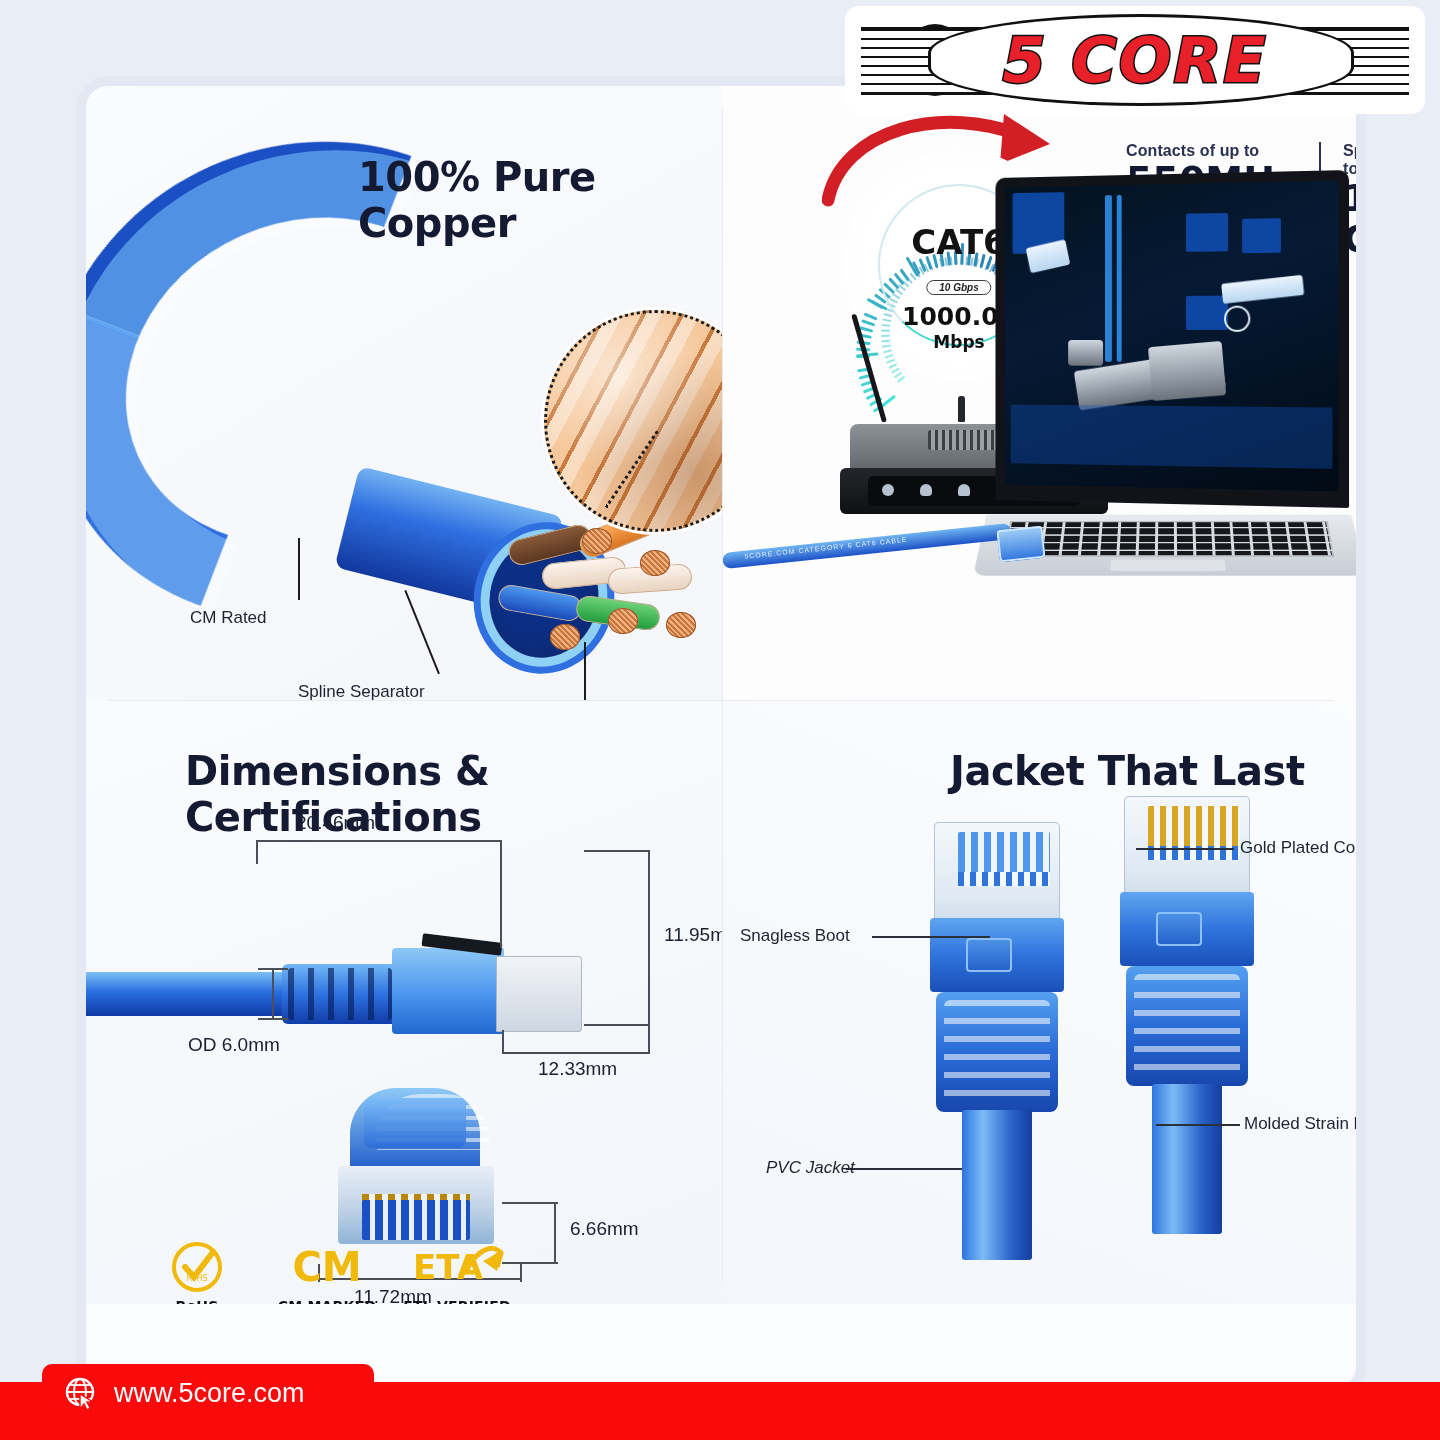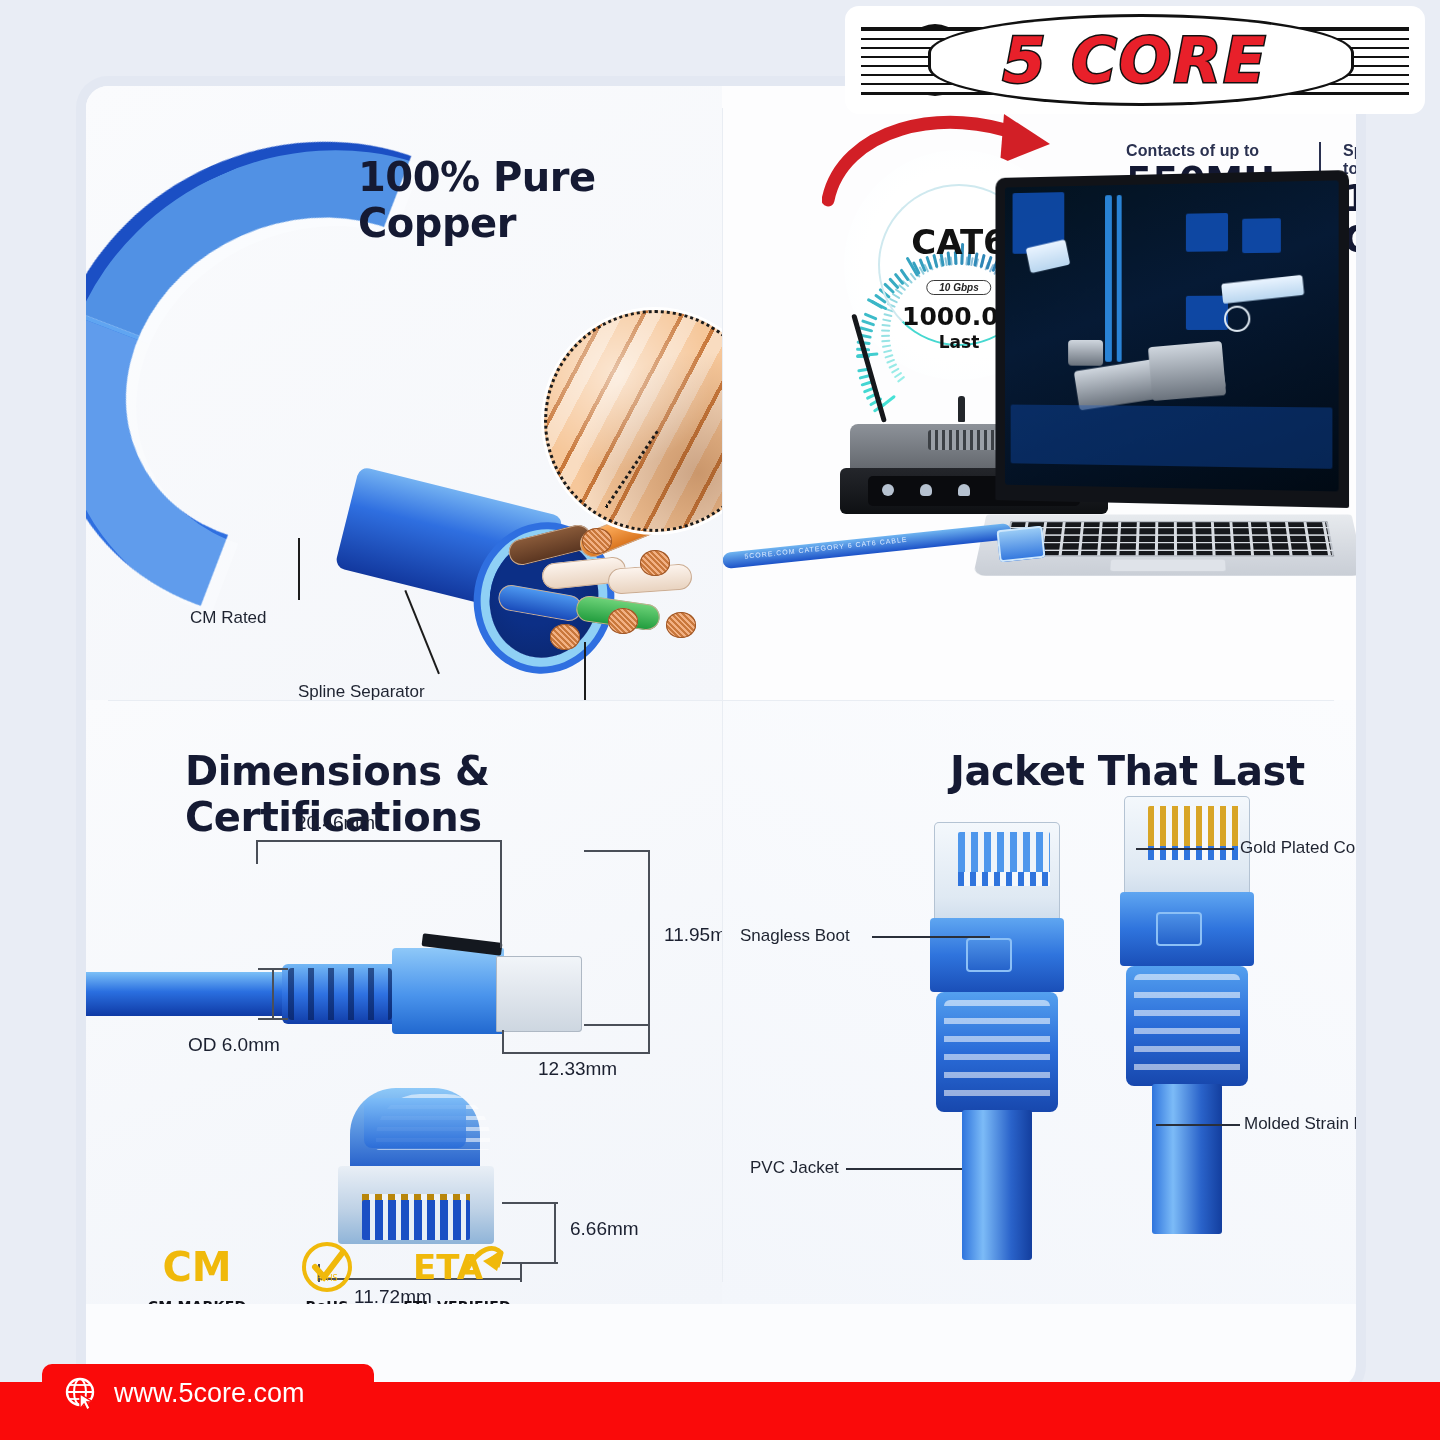--- a/index.html
+++ b/index.html
@@ -501,21 +501,21 @@
           <div class="gring" style="height: 9px; width: 2px; transform-origin: 50% 78px; background: rgba(32, 73, 162, 0.55); transform: translate(-50%, -100%) rotate(111.746deg);"></div>
           <div class="gring" style="height: 9px; width: 2px; transform-origin: 50% 78px; background: rgba(31, 71, 161, 0.55); transform: translate(-50%, -100%) rotate(115.81deg);"></div>
           <div class="gring" style="height: 9px; width: 2px; transform-origin: 50% 78px; background: rgba(30, 68, 160, 0.55); transform: translate(-50%, -100%) rotate(119.873deg);"></div>
           <div class="gring" style="height: 9px; width: 2px; transform-origin: 50% 78px; background: rgba(30, 66, 159, 0.55); transform: translate(-50%, -100%) rotate(123.937deg);"></div>
           <div class="gring" style="height: 9px; width: 2px; transform-origin: 50% 78px; background: rgba(29, 63, 158, 0.55); transform: translate(-50%, -100%) rotate(128deg);"></div>
         </div>
       <div class="ginner"></div>
       <div class="gcat">CAT6</div>
       <div class="gpill">10 Gbps</div>
       <div class="gmbpsnum">1000.00</div>
-      <div class="gmbpsunit">Last</div>
+      <div class="gmbpsunit">Mbps</div>
     </div>
 
     <div class="router">
       <div class="ant" style="left:42px; top:-96px; height:112px; transform:rotate(-16deg);"></div>
       <div class="ant" style="left:206px; top:-96px; height:112px; transform:rotate(14deg);"></div>
       <div class="antsm" style="left:118px; top:-10px; background:#23262b;"></div>
       <div class="antsm" style="left:156px; top:-10px; background:#1f6fe3;"></div>
       <div class="rtop">
           <div class="rvents"></div>
         </div>
@@ -611,33 +611,33 @@
     <span class="dim-txt" style="left:484px; top:518px;">6.66mm</span>
 
     <div class="dim-line" style="left:232px; top:578px; width:204px; height:1.5px;"></div>
     <div class="dim-line" style="left:232px; top:564px; width:1.5px; height:18px;"></div>
     <div class="dim-line" style="left:434px; top:564px; width:1.5px; height:18px;"></div>
     <span class="dim-txt" style="left:268px; top:586px;">11.72mm</span>
 
     <div class="badges">
 
       <div class="badge">
-        <div class="ico gold" style="font-family:'DejaVu Sans',sans-serif; font-size:40px; font-weight:bold;">CM</div>
-        <div class="cap">CM MARKED</div>
-      </div>
-
-      <div class="badge">
         <div class="ico">
           <svg width="56" height="56" viewBox="0 0 56 56">
             <circle cx="28" cy="28" r="23" fill="none" stroke="#f0b90b" stroke-width="4"></circle>
             <path d="M16 28 L25 38 L44 13" fill="none" stroke="#f0b90b" stroke-width="6" stroke-linecap="round"></path>
             <text x="28" y="42" font-size="8" fill="#f0b90b" text-anchor="middle" font-family="DejaVu Sans">RoHS</text>
           </svg>
         </div>
         <div class="cap">RoHS COMPLIANT</div>
+      </div>
+
+      <div class="badge">
+        <div class="ico gold" style="font-family:'DejaVu Sans',sans-serif; font-size:40px; font-weight:bold;">CM</div>
+        <div class="cap">CM MARKED</div>
       </div>
 
 
       <div class="badge">
         <div class="ico">
           <svg width="96" height="56" viewBox="0 0 96 56">
             <text x="4" y="40" font-size="34" fill="#f0b90b" font-family="DejaVu Sans" font-weight="bold">ETA</text>
             <path d="M56 34 C 70 6, 86 6, 92 14 L80 22 L92 14 L88 28" fill="none" stroke="#f0b90b" stroke-width="5" stroke-linejoin="round"></path>
             <path d="M74 22 L94 12 L88 32 Z" fill="#f0b90b"></path>
           </svg>
@@ -679,21 +679,21 @@
     <div class="cline" style="left:414px; top:148px; width:98px;"></div>
     <span class="callout" style="left:518px; top:138px;">Gold Plated Contacts</span>
 
     <div class="cline" style="left:150px; top:236px; width:118px;"></div>
     <span class="callout" style="left:18px; top:226px;">Snagless Boot</span>
 
     <div class="cline" style="left:434px; top:424px; width:84px;"></div>
     <span class="callout" style="left:522px; top:414px;">Molded Strain Relief</span>
 
     <div class="cline" style="left:124px; top:468px; width:116px;"></div>
-    <span class="callout" style="left:28px; top:458px;">PVC Jacket</span>
+    <span class="callout" style="left:44px; top:458px;font-style:italic;">PVC Jacket</span>
   </div>
 
   <div class="vdiv"></div>
   <div class="hdiv"></div>
 </div>
 
 <div class="footer">
   <div class="foot-pill">
     <span class="globe">
       <svg width="34" height="34" viewBox="0 0 34 34">

